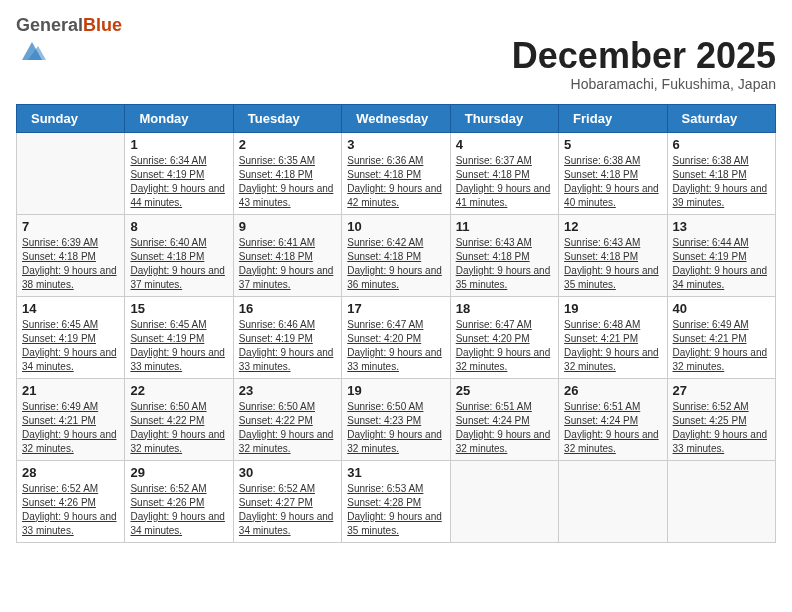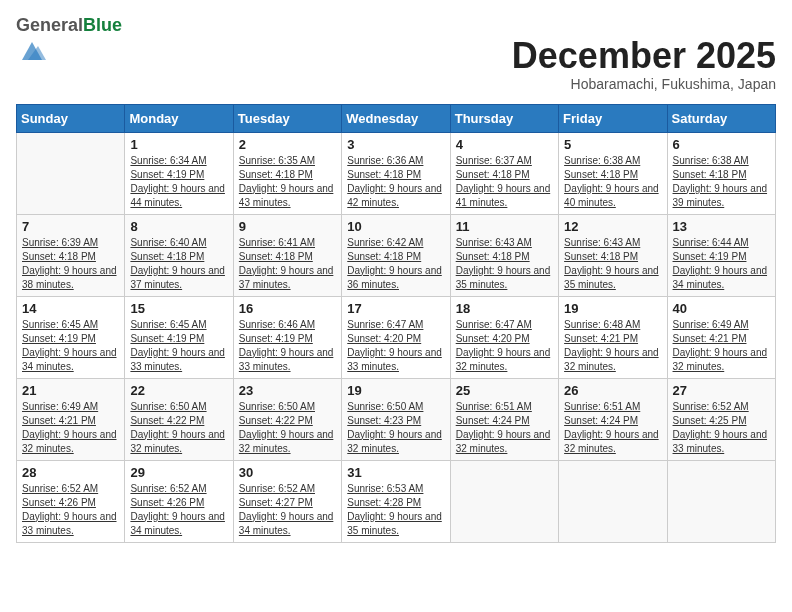--- a/index.html
+++ b/index.html
@@ -19,21 +19,21 @@
     .logo {
       display: flex;
       align-items: center;
     }
     .logo-text {
       font-size: 18px;
       font-weight: bold;
       line-height: 1.1;
     }
     .logo-general { color: #555; }
-    .logo-blue { color: #15803d; }
+    .logo-blue { color: #c2410c; }
     .logo-icon {
       width: 28px;
       height: 28px;
       margin-left: 2px;
     }
     .title-block {
       text-align: right;
     }
     .month-title {
       font-size: 36px;
@@ -48,21 +48,21 @@
     }
     .calendar {
       width: 100%;
       border-collapse: collapse;
     }
     .calendar th {
       background-color: #2a7abf;
       color: #fff;
       font-size: 13px;
       font-weight: bold;
-      padding: 6px 4px;
+      padding: 6px 14px;
       text-align: left;
       border: 1px solid #1a5a9f;
     }
     .calendar td {
       border: 1px solid #ccc;
       vertical-align: top;
       padding: 4px 5px;
       width: 108px;
       min-height: 80px;
       background: #fff;

